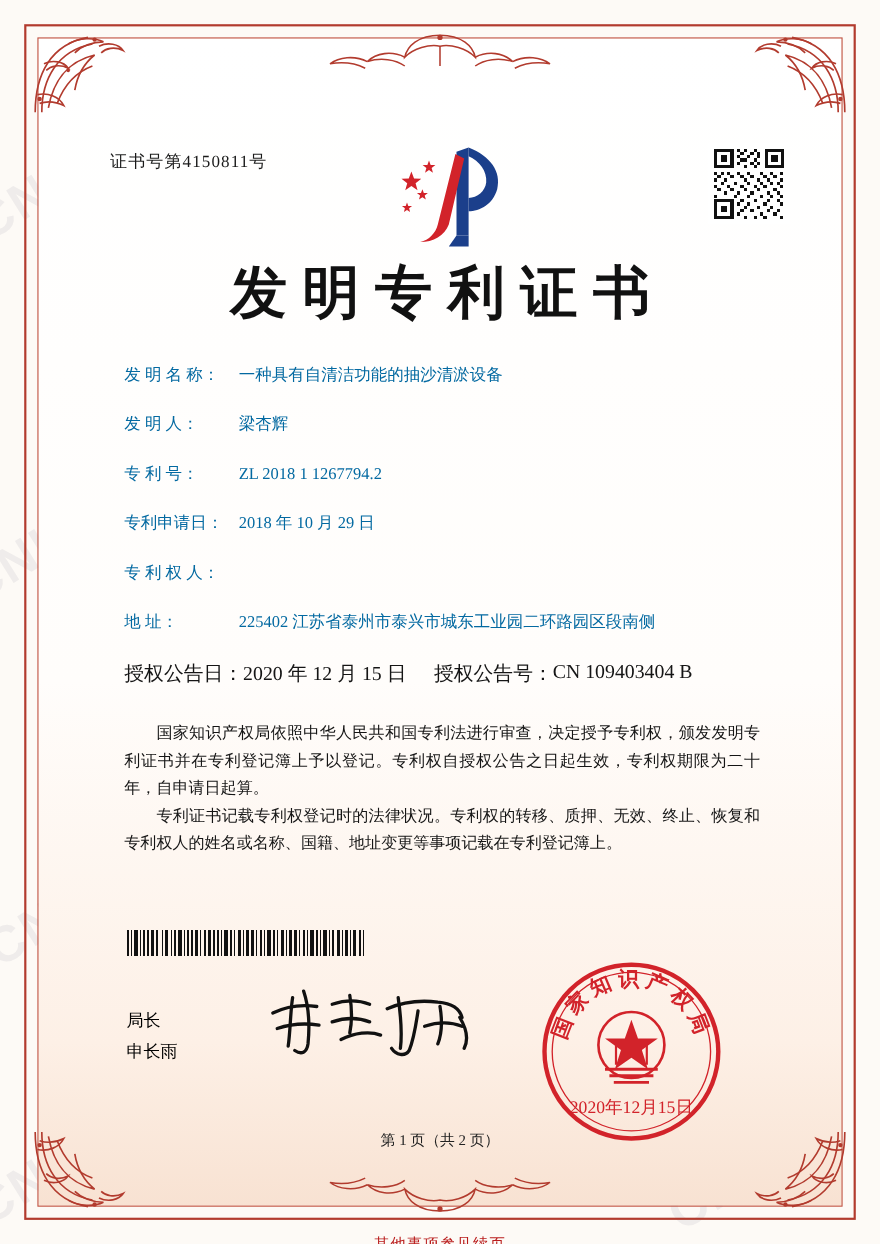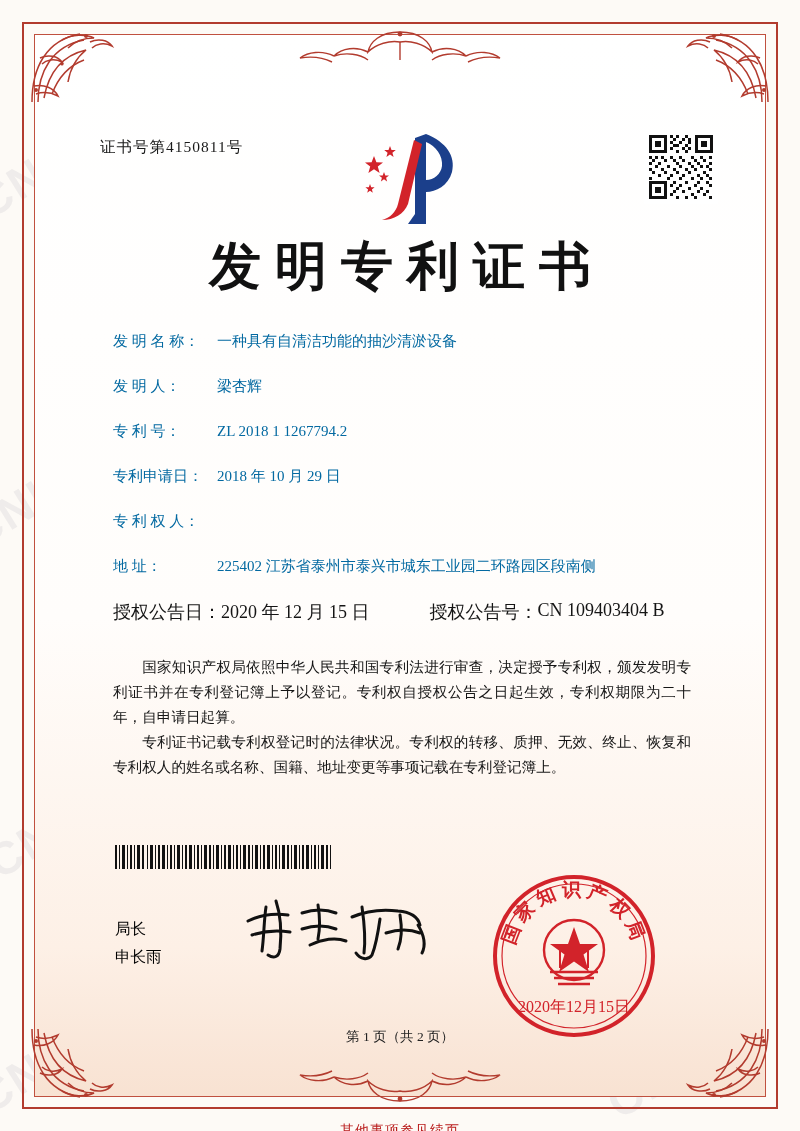--- a/index.html
+++ b/index.html
@@ -98,21 +98,21 @@
     font-size:15px;color:#0369a1;
     margin-bottom:22.5px;
     line-height:1.5;
   }
   .f-label{
     width:104px;flex:none;
     letter-spacing:0px;
     white-space:nowrap;
   }
   .f-value{flex:1;}
-  .f-value2{margin-left:60px;}
+  .f-value2{margin-left:25px;}
   .inline-row{display:flex;align-items:flex-start;font-size:18px;color:#151515;margin-bottom:22.5px;}
   .seg-label{white-space:nowrap;}
 
   .para{
     position:absolute;left:113px;top:655px;width:578px;
     font-size:14.6px;line-height:25px;color:#151515;
     text-align:justify;
   }
   .para p{margin:0;text-indent:2em;}
 

